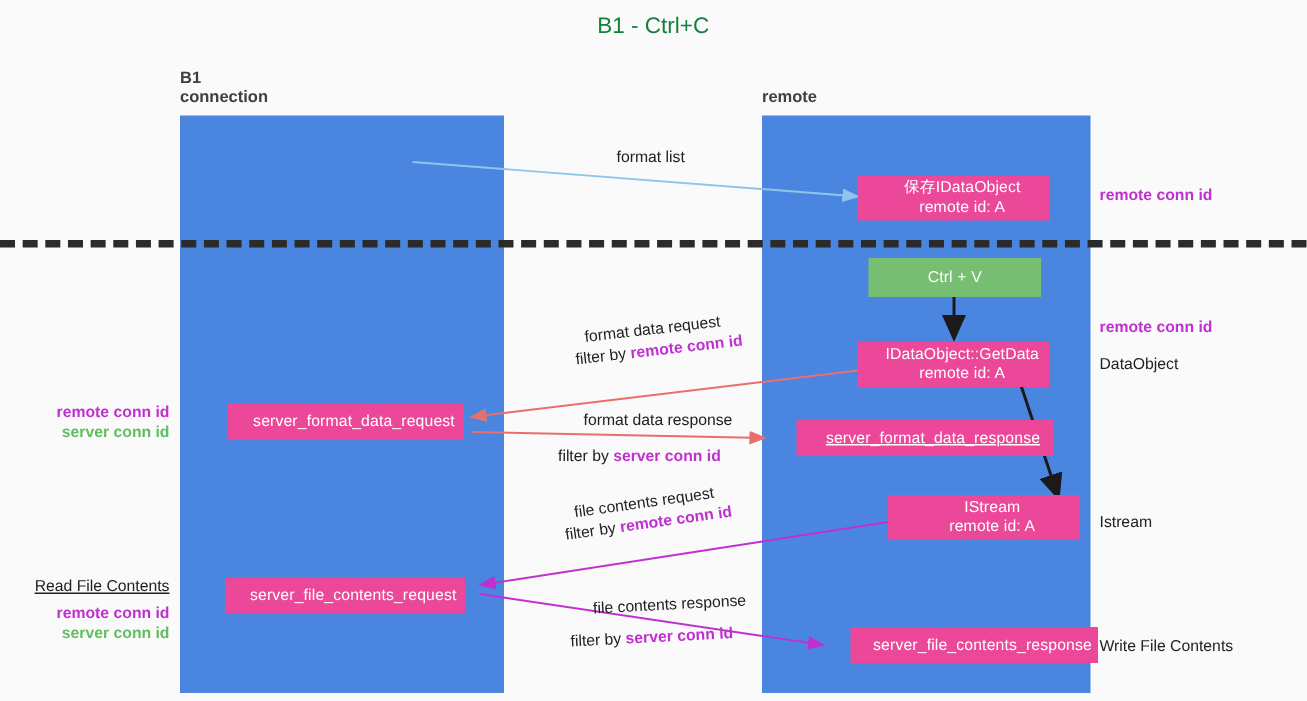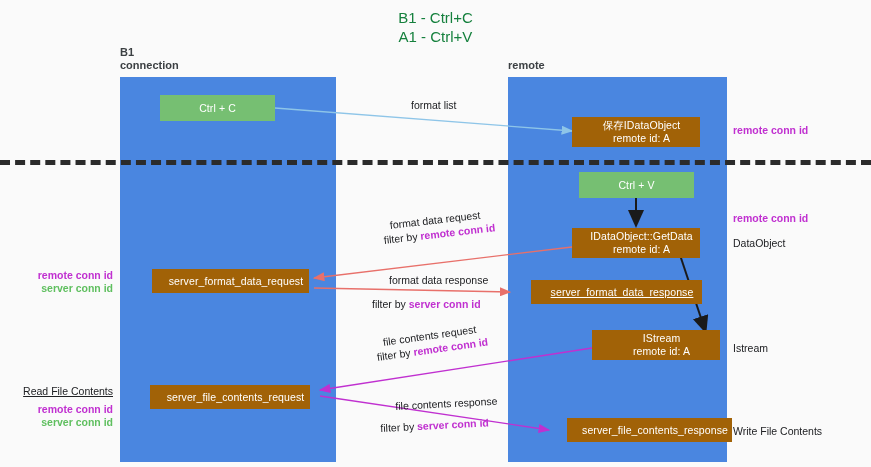--- a/index.html
+++ b/index.html
@@ -45,21 +45,21 @@
     flex-direction:column;
     align-items:center;
     justify-content:center;
     text-align:center;
     color:#ffffff;
     font-size:10.5px;
     line-height:13px;
     letter-spacing:.1px;
     white-space:pre;
   }
-  .node.orange{background:#a16207;padding-left:11px;}
+  .node.orange{background:#ec4899;padding-left:11px;}
   .node.green{background:#76bf72;}
 
   .lbl{
     position:absolute;
     font-size:10.5px;
     line-height:14px;
     color:#202124;
     white-space:pre;
   }
   .lbl.purple{color:#c030d0;font-weight:bold;}
@@ -83,21 +83,20 @@
     height:0;
     border-top:5px dashed #2b2b2b;
   }
 </style>
 </head>
 <body>
 
 <div id="stage">
 
   <div class="title" style="top:8px;">B1 - Ctrl+C</div>
-  <div class="title" style="top:27px;">A1 - Ctrl+V</div>
 
   <div class="colhead" style="left:120px;top:46px;width:216px;">B1</div>
   <div class="colhead" style="left:120px;top:59px;width:216px;">connection</div>
 
   <div class="colhead" style="left:508px;top:59px;width:219px;">remote</div>
 
   <div class="col" style="left:120px;top:77px;width:216px;height:385px;"></div>
   <div class="col" style="left:508px;top:77px;width:219px;height:385px;"></div>
 
   <svg class="wires" viewBox="0 0 871 467">
@@ -126,23 +125,20 @@
 
     <line x1="680" y1="255" x2="705" y2="330" stroke="#1a1a1a" stroke-width="2" marker-end="url(#ah-black)"></line>
 
     <line x1="592" y1="348" x2="320" y2="390" stroke="#c030d0" stroke-width="1.3" marker-end="url(#ah-purple)"></line>
 
     <line x1="320" y1="396" x2="549" y2="430" stroke="#c030d0" stroke-width="1.3" marker-end="url(#ah-purple)"></line>
   </svg>
 
   <div class="dashrow" style="top:160px;"></div>
 
-  <div class="node green" style="left:160px;top:95px;width:115px;height:26px;">
-    <span>Ctrl + C</span>
-  </div>
 
   <div class="node orange" style="left:572px;top:117px;width:128px;height:30px;">
     <span>保存IDataObject</span>
     <span>remote id: A</span>
   </div>
 
   <div class="node green" style="left:579px;top:172px;width:115px;height:26px;">
     <span>Ctrl + V</span>
   </div>
 

